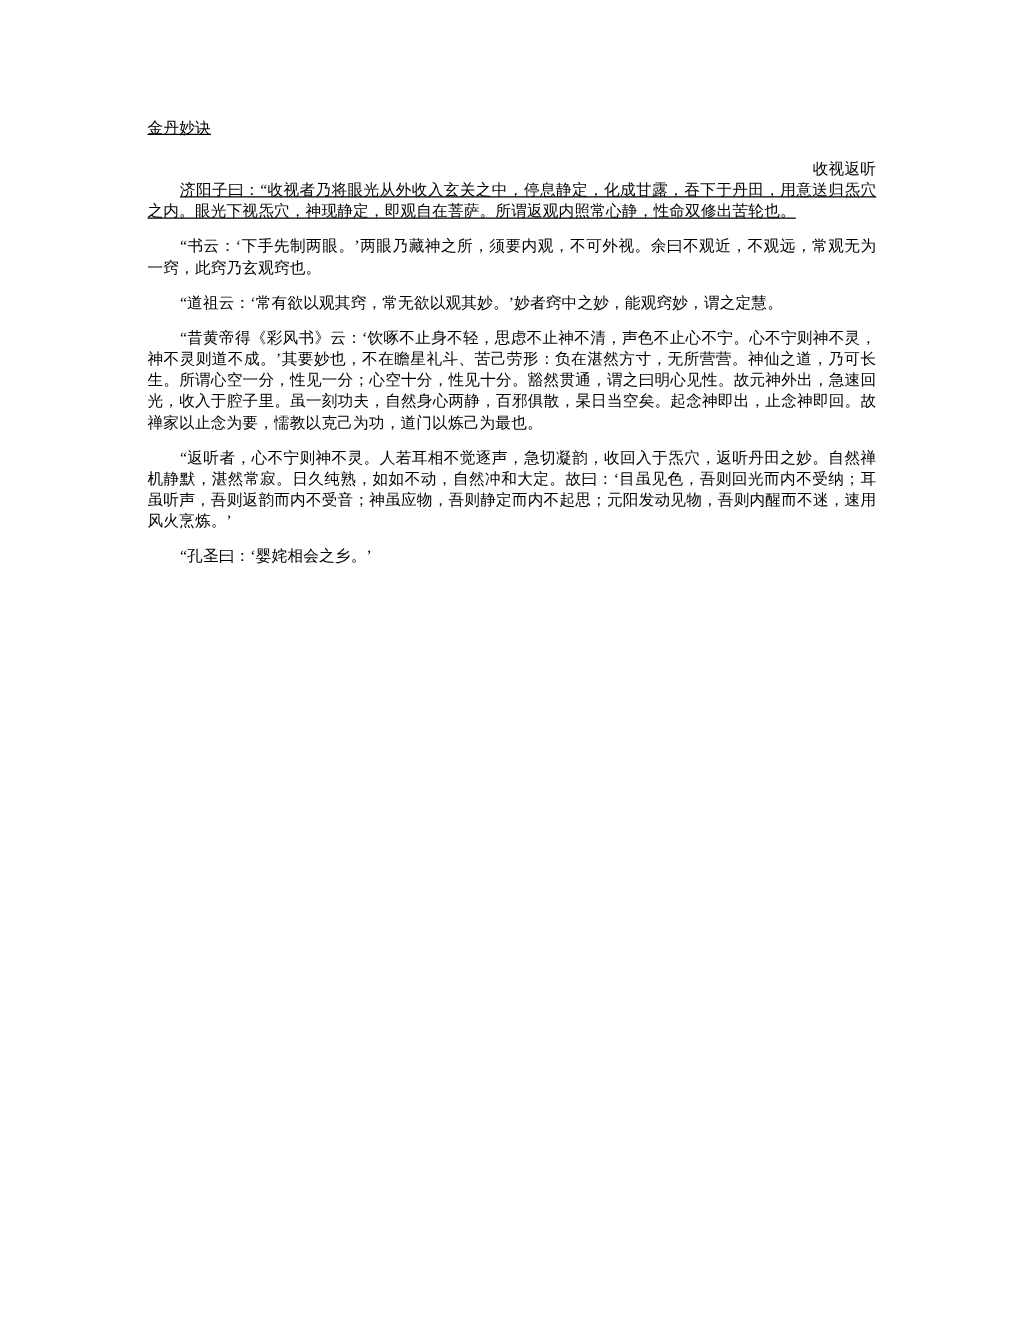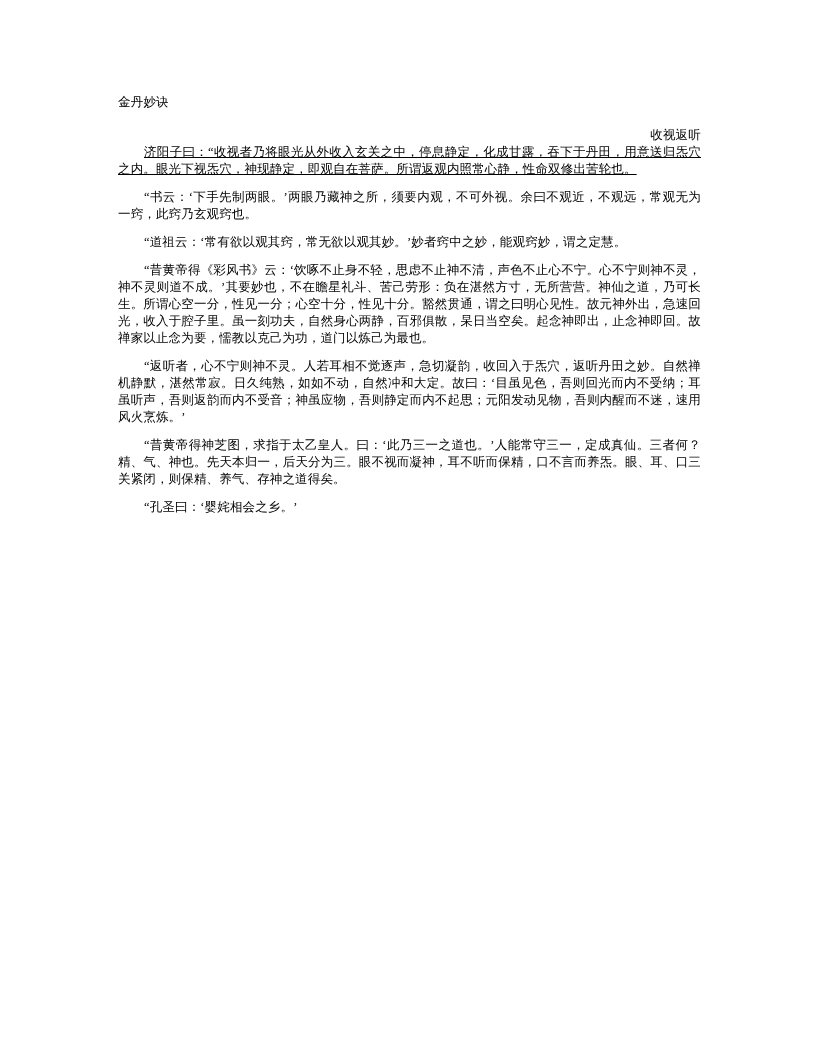--- a/index.html
+++ b/index.html
@@ -28,20 +28,21 @@
     left: 118px;
     top: 94px;
     width: 583px;
   }
   .doc-title {
     font-size: 12.5px;
     line-height: 17px;
     margin: 0 0 16px 0;
     text-align: left;
     letter-spacing: 0.2px;
+    text-decoration: underline;
   }
   .section-heading {
     font-size: 12.5px;
     line-height: 17px;
     margin: 0;
     text-indent: 26px;
     letter-spacing: 0.2px;
     text-align: right;
   }
   .para {
@@ -79,20 +80,19 @@
     <div class="para">“书云：‘下手先制两眼。’两眼乃藏神之所，须要内观，不可外视。余曰不观近，不观远，常观无为一窍，此窍乃玄观窍也。</div>
 
     <div class="para">“道祖云：‘常有欲以观其窍，常无欲以观其妙。’妙者窍中之妙，能观窍妙，谓之定慧。</div>
 
     <div class="para">“昔黄帝得《彩风书》云：‘饮啄不止身不轻，思虑不止神不清，声色不止心不宁。心不宁则神不灵，神不灵则道不成。’其要妙也，不在瞻星礼斗、苦己劳形：负在湛然方寸，无所营营。神仙之道，乃可长生。所谓心空一分，性见一分；心空十分，性见十分。豁然贯通，谓之曰明心见性。故元神外出，急速回光，收入于腔子里。虽一刻功夫，自然身心两静，百邪俱散，杲日当空矣。起念神即出，止念神即回。故禅家以止念为要，懦教以克己为功，道门以炼己为最也。</div>
 
     <div class="para">“返听者，心不宁则神不灵。人若耳相不觉逐声，急切凝韵，收回入于炁穴，返听丹田之妙。自然禅机静默，湛然常寂。日久纯熟，如如不动，自然冲和大定。故曰：‘目虽见色，吾则回光而内不受纳；耳虽听声，吾则返韵而内不受音；神虽应物，吾则静定而内不起思；元阳发动见物，吾则内醒而不迷，速用风火烹炼。’</div>
 
 
 
-    <div class="para">“昔黄帝得神芝图，求指于太乙皇人。曰：‘此乃三一之道也。’人能常守三一，定成真仙。三者何？精、气、神也。先天本归一，后天分为三。眼不视而凝神，耳不听而保精，口不言而养炁。眼、耳、口三关紧闭，则保精、养气、存神之道得矣。</div>
 
 
 
     <div class="para">“孔圣曰：‘婴姹相会之乡。’</div>
 
   </div>
 </div>
 
 </body></html>

